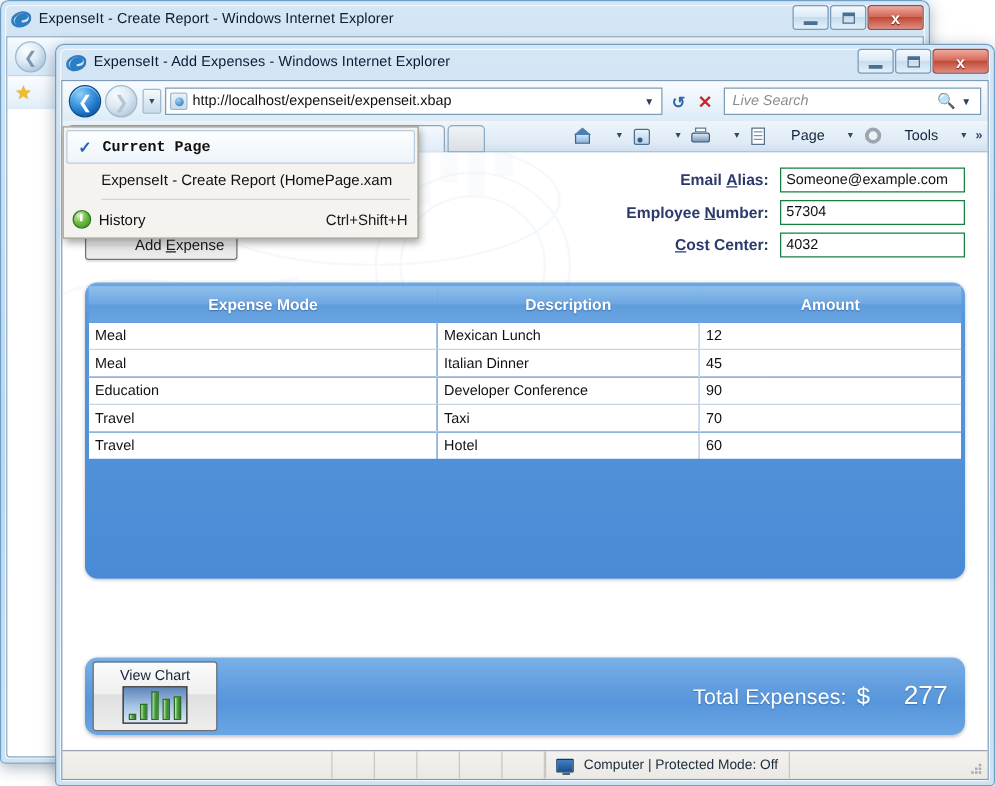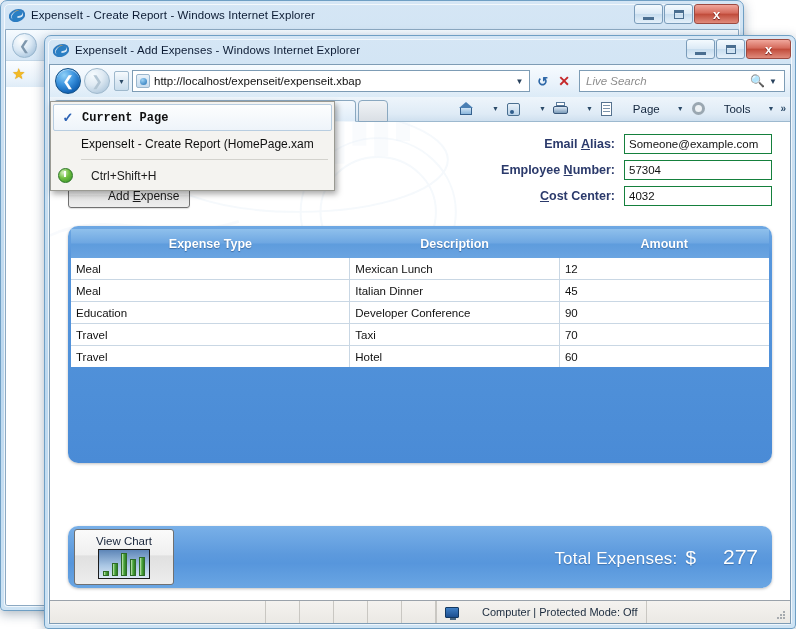--- a/index.html
+++ b/index.html
@@ -553,21 +553,21 @@
     align-items: center;
     font-size: 11px;
     color: #1a2a3d;
     position: relative;
   }
   .sb-cell {
     border-right: 1px solid #c9c7c2;
     height: 100%;
   }
   .sb-zone {
-    display: flex; align-items: center; gap: 23px;
+    display: flex; align-items: center; gap: 8px;
     padding: 0 8px;
     height: 100%;
     border-right: 1px solid #c9c7c2;
     border-left: 1px solid #c9c7c2;
   }
   .monitor-ico {
     width: 14px; height: 11px;
     background: linear-gradient(to bottom,#3f7fc4,#1d4f8f);
     border: 1px solid #123861;
     border-radius: 1px;
@@ -804,21 +804,21 @@
             <div class="flabel"><u>C</u>ost Center:</div>
             <input class="finput" type="text" value="4032" style="">
           </div>
 
           <button class="btn" id="add-expense-btn">Add&nbsp;<u>E</u>xpense</button>
 
           <div id="table-panel">
             <table class="exp">
               <thead>
                 <tr>
-                  <th style="width:40%">Expense Type</th>
+                  <th style="width:40%">Expense Mode</th>
                   <th style="width:30%">Description</th>
                   <th style="width:30%">Amount</th>
                 </tr>
               </thead>
               <tbody>
                 <tr>
                   <td>Meal</td>
                   <td>Mexican Lunch</td>
                   <td>12</td>
                 </tr>
@@ -902,17 +902,18 @@
       <span class="mi-text">Current Page</span>
     </div>
     <div class="mi mi-indent">
       <span class="mi-text">ExpenseIt - Create Report (HomePage.xam</span>
     </div>
     <div class="mi-sep"></div>
     <div class="mi">
       <span class="gutter">
           <span class="hist-ico"></span>
         </span>
+      <span class="mi-text">History</span>
       <span class="mi-accel">Ctrl+Shift+H</span>
     </div>
   </div>
 
 </div>
 
 </body></html>

